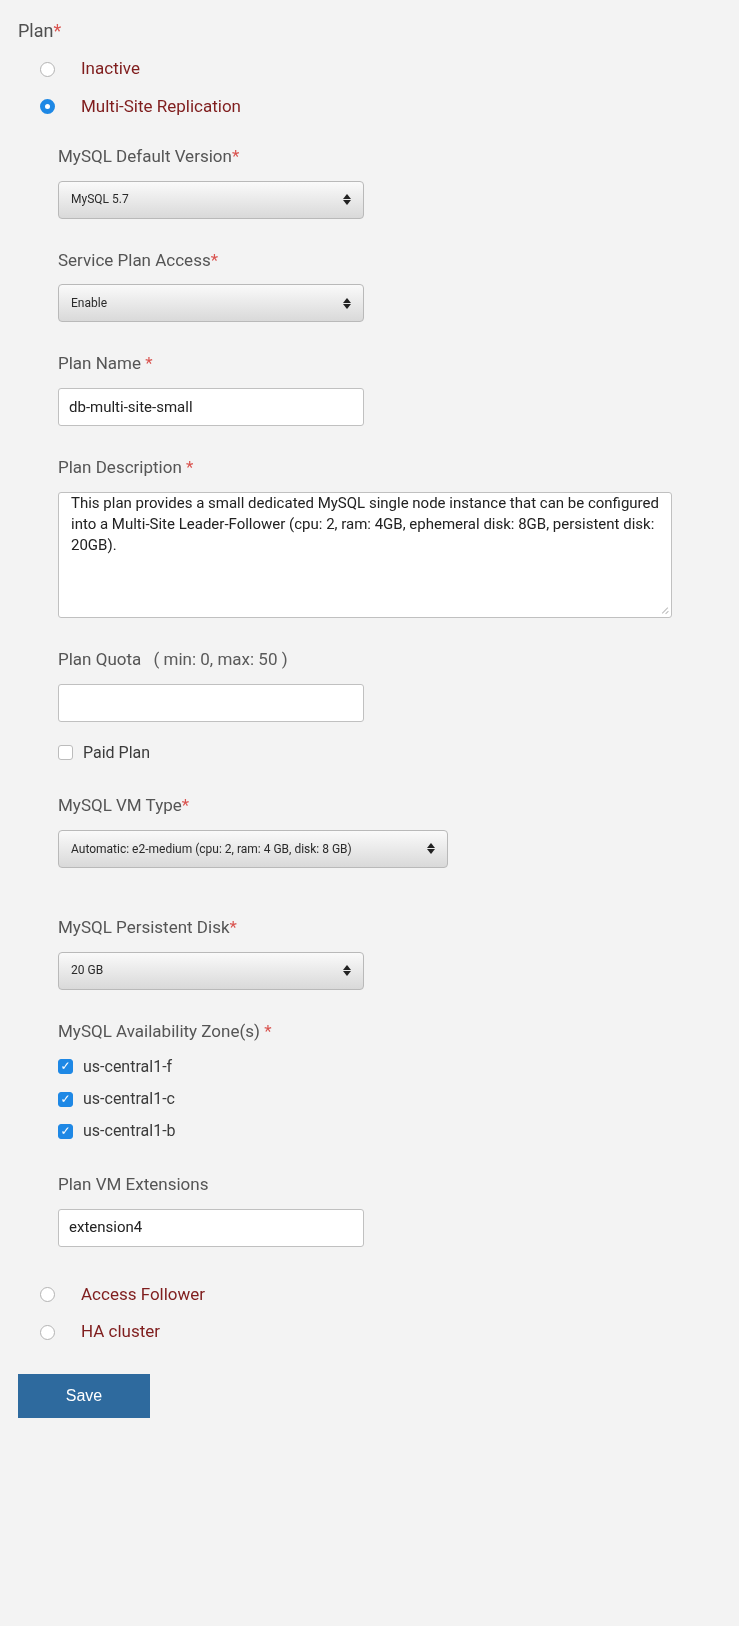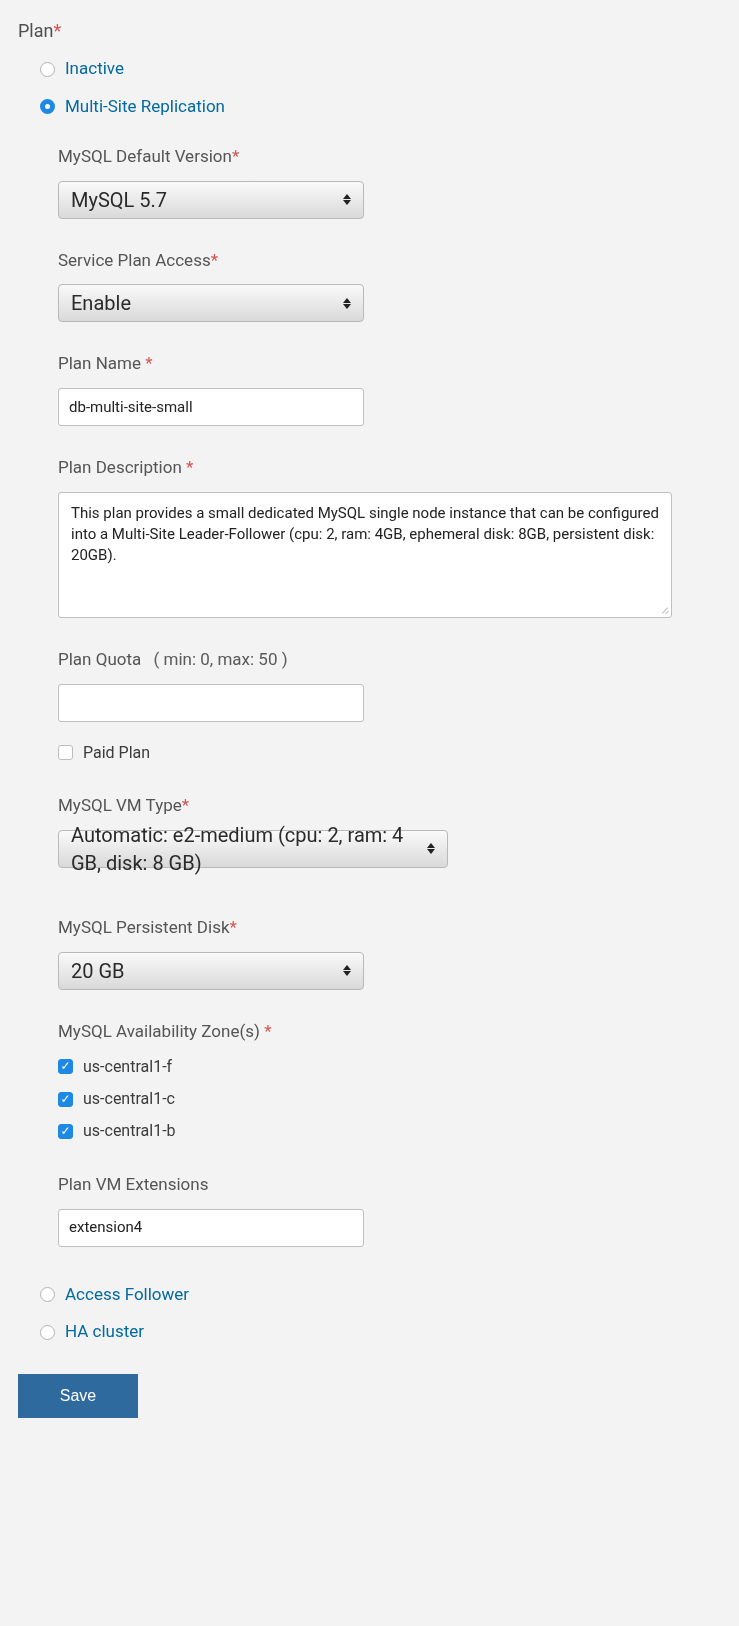--- a/index.html
+++ b/index.html
@@ -14,25 +14,25 @@
   }
   .section-label {
     font-size: 18px;
     color: #4f4f4f;
     margin-bottom: 14px;
   }
   .req { color: #d9534f; }
   .radio-row {
     display: flex;
     align-items: center;
-    gap: 10px;
+    gap: 26px;
     margin-left: 22px;
     margin-bottom: 14px;
     font-size: 17px;
-    color: #0369a1;
+    color: #7f1d1d;
   }
   .radio {
     display: inline-block;
     width: 15px;
     height: 15px;
     border-radius: 50%;
     border: 1px solid #b3b3b3;
     background: #fff;
     position: relative;
   }
@@ -50,21 +50,21 @@
     margin-bottom: 12px;
   }
   .field-label.first { margin-top: 26px; }
   .select {
     width: 306px;
     height: 38px;
     border: 1px solid #b9b9b9;
     border-radius: 4px;
     background: linear-gradient(#fafafa, #d9d9d9);
     padding: 0 12px;
-    font-size: 20px;
+    font-size: 12px;
     color: #2a2a2a;
     display: flex;
     align-items: center;
     justify-content: space-between;
     position: relative;
   }
   .select.wide { width: 390px; }
   .select-arrow {
     display: flex;
     flex-direction: column;
@@ -94,21 +94,21 @@
     color: #222;
     display: flex;
     align-items: center;
   }
   .textarea {
     width: 614px;
     min-height: 126px;
     border: 1px solid #c0c0c0;
     border-radius: 3px;
     background: #fff;
-    padding: 10px 12px;
+    padding: 0 12px;
     font-size: 15px;
     color: #222;
     position: relative;
   }
   .textarea-grip {
     position: absolute;
     right: 2px;
     bottom: 2px;
     width: 10px;
     height: 10px;
@@ -150,21 +150,21 @@
     font-size: 12px;
     color: #fff;
   }
   .checkbox.checked {
     background: #1e88e5;
     border-color: #1e88e5;
   }
   .bottom-radios { margin-top: 36px; }
   .save-btn {
     margin-top: 30px;
-    width: 120px;
+    width: 132px;
     height: 44px;
     background: #2e6a9e;
     color: #fff;
     font-size: 16px;
     border: none;
     display: flex;
     align-items: center;
     justify-content: center;
     cursor: pointer;
   }

